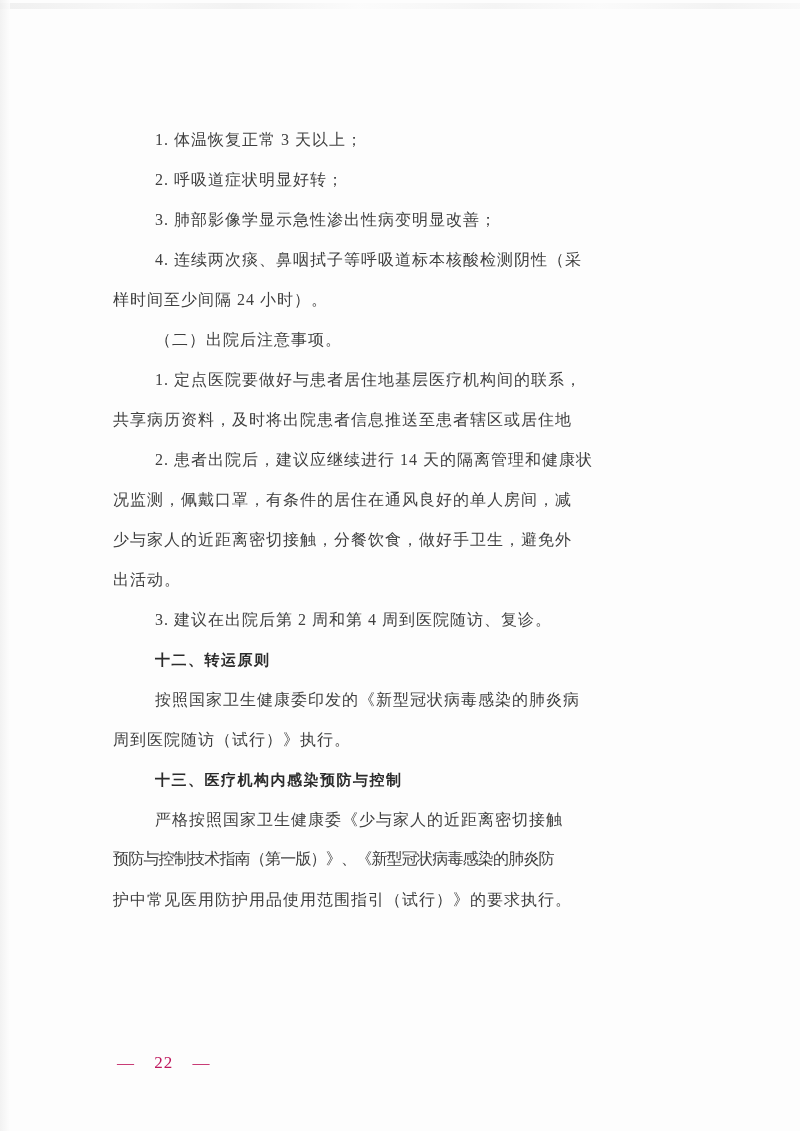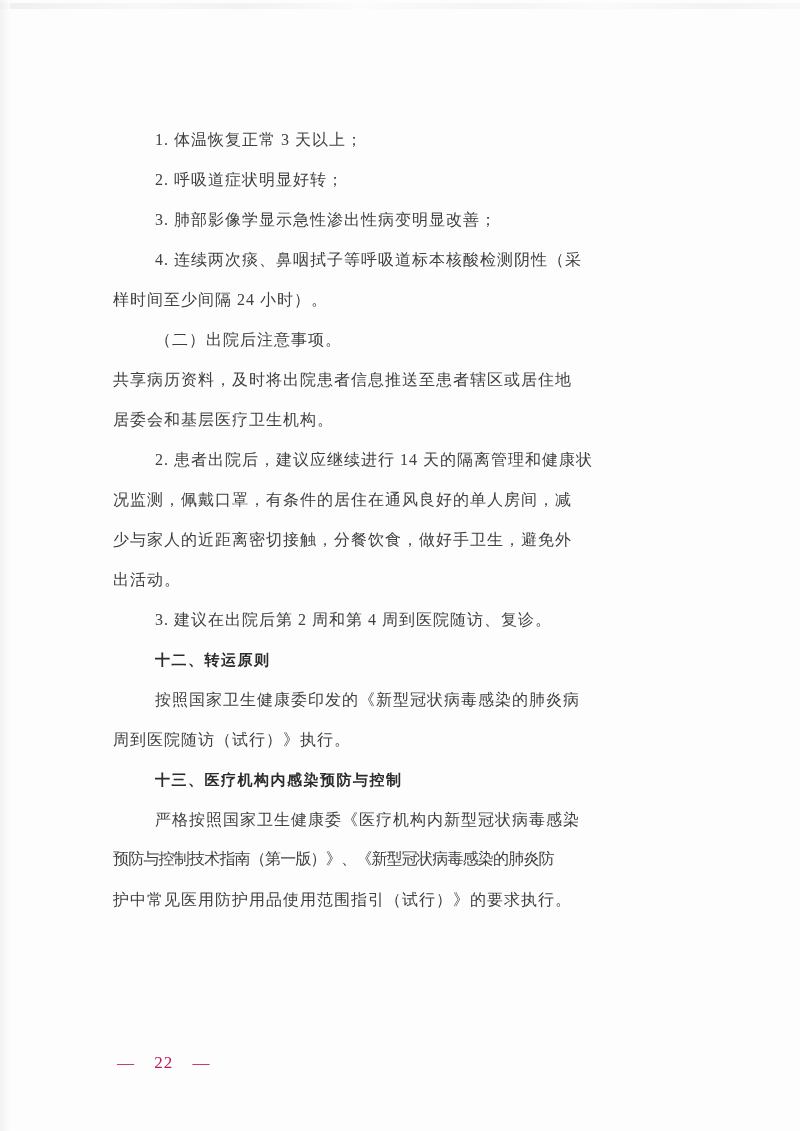--- a/index.html
+++ b/index.html
@@ -75,30 +75,30 @@
   <div class="scan-top-streak"></div>
   <div class="scan-left-edge"></div>
 
   <div class="content">
     <div class="line indent">1. 体温恢复正常 3 天以上；</div>
     <div class="line indent">2. 呼吸道症状明显好转；</div>
     <div class="line indent">3. 肺部影像学显示急性渗出性病变明显改善；</div>
     <div class="line indent">4. 连续两次痰、鼻咽拭子等呼吸道标本核酸检测阴性（采</div>
     <div class="line">样时间至少间隔 24 小时）。</div>
     <div class="line indent">（二）出院后注意事项。</div>
+    <div class="line indent">1. 定点医院要做好与患者居住地基层医疗机构间的联系，</div>
     <div class="line">共享病历资料，及时将出院患者信息推送至患者辖区或居住地</div>
-    <div class="line">居委会和基层医疗卫生机构。</div>
     <div class="line indent">2. 患者出院后，建议应继续进行 14 天的隔离管理和健康状</div>
     <div class="line">况监测，佩戴口罩，有条件的居住在通风良好的单人房间，减</div>
     <div class="line">少与家人的近距离密切接触，分餐饮食，做好手卫生，避免外</div>
     <div class="line">出活动。</div>
     <div class="line indent">3. 建议在出院后第 2 周和第 4 周到医院随访、复诊。</div>
     <div class="line indent heading">十二、转运原则</div>
     <div class="line indent">按照国家卫生健康委印发的《新型冠状病毒感染的肺炎病</div>
     <div class="line">周到医院随访（试行）》执行。</div>
     <div class="line indent heading">十三、医疗机构内感染预防与控制</div>
-    <div class="line indent">严格按照国家卫生健康委《医疗机构内新型冠状病毒感染</div>
+    <div class="line indent">严格按照国家卫生健康委《少与家人的近距离密切接触</div>
     <div class="line tight">预防与控制技术指南（第一版）》、《新型冠状病毒感染的肺炎防</div>
     <div class="line">护中常见医用防护用品使用范围指引（试行）》的要求执行。</div>
   </div>
 
   <div class="footer">— 22 —</div>
 </div>
 
 </body></html>

